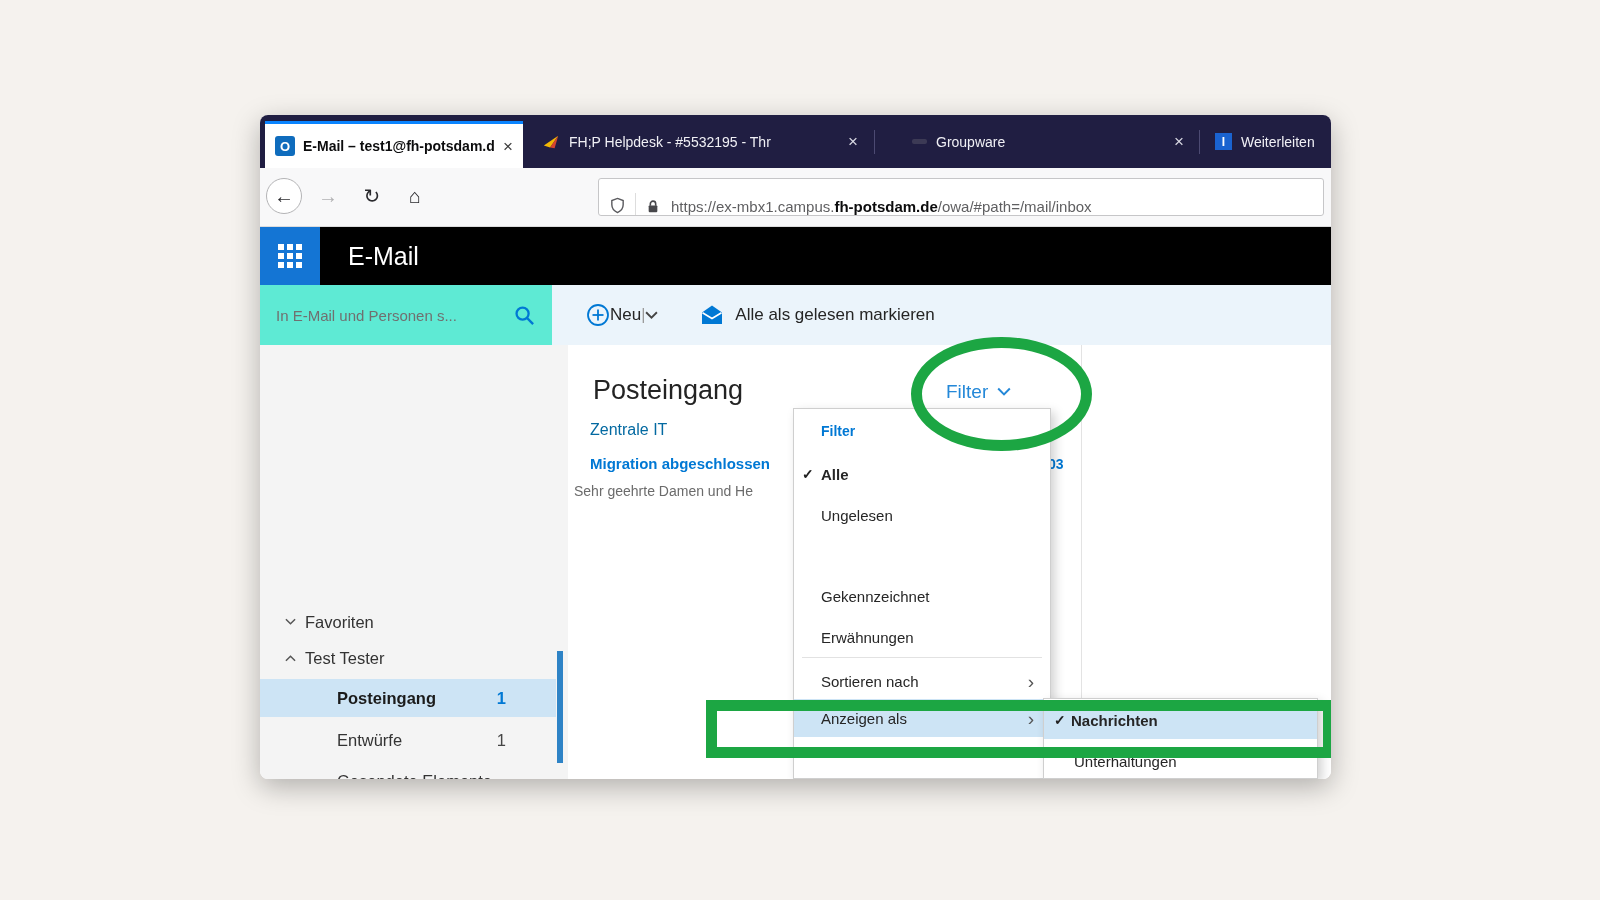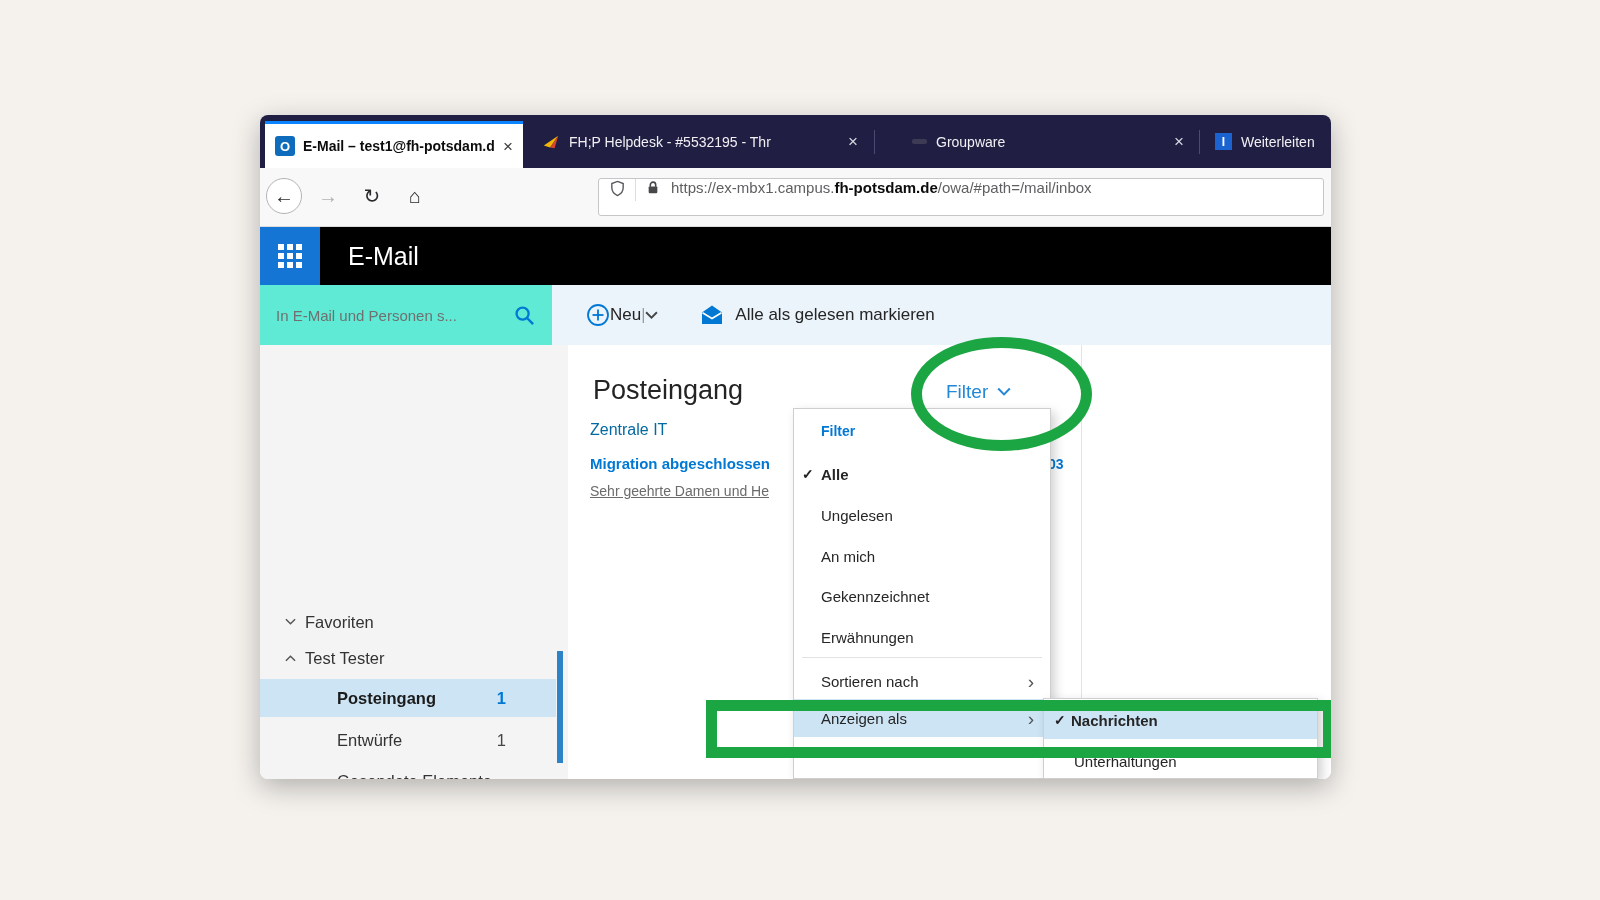--- a/index.html
+++ b/index.html
@@ -25,21 +25,21 @@
   .fav-sq { width:17px; height:17px; background:#1a63d0; color:#fff; font-weight:700; font-size:12px;
             display:flex; align-items:center; justify-content:center; flex:0 0 auto; }
   .fav-dash { width:15px; height:5px; background:#3c3a55; border-radius:2px; flex:0 0 auto; }
 
   .navbar { position:absolute; left:0; top:53px; width:1071px; height:59px; background:#f8f8f9; border-bottom:1px solid #dcdcdd; }
   .navbtn { position:absolute; top:10px; width:36px; height:36px; display:flex; align-items:center; justify-content:center;
             font-size:20px; color:#2a2a2e; }
   .navbtn.circ { border:1px solid #b4b4b6; border-radius:50%; background:#fff; }
   .navbtn.dis { color:#b1b1b3; }
   .urlbar { position:absolute; left:338px; top:10px; width:726px; height:38px; background:#fff;
-            border:1px solid #c6c6c8; border-radius:3px; display:flex; align-items:flex-start; padding:0 10px; }
+            border:1px solid #c6c6c8; border-radius:3px; display:flex; align-items:flex-end; padding:0 10px; }
   .url-div { width:1px; height:22px; background:#ddd; margin:0 9px; }
   .urltext { font-size:15px; color:#5f5f61; white-space:nowrap; overflow:hidden; }
   .urltext b { color:#0c0c0d; }
 
   
   .owahdr { position:absolute; left:0; top:112px; width:1071px; height:58px; background:#000; }
   .launcher { position:absolute; left:0; top:0; width:60px; height:58px; background:#1475d4;
               display:flex; align-items:center; justify-content:center; }
   .grid9 { display:grid; grid-template-columns:repeat(3,6px); grid-template-rows:repeat(3,6px); gap:3px; }
   .grid9 i { background:#fff; }
@@ -63,21 +63,21 @@
   .chev { color:#555; display:inline-flex; }
 
   .main { position:absolute; left:308px; top:230px; width:763px; height:434px; background:#fff; }
   .pane-div { position:absolute; left:513px; top:0; width:1px; height:434px; background:#e3e3e3; }
   .h1 { position:absolute; left:25px; top:30px; font-size:27px; color:#232323; font-weight:400; }
   .filterbtn { position:absolute; left:378px; top:36px; display:flex; align-items:center; gap:9px;
                color:#2488d8; font-size:19px; }
   .sender { position:absolute; left:22px; top:76px; font-size:16px; color:#0369a1; }
   .subject { position:absolute; left:22px; top:110px; font-size:15px; font-weight:700; color:#0078d4; }
   .etime { position:absolute; left:480px; top:111px; font-size:14px; font-weight:700; color:#0078d4; }
-  .preview { position:absolute; left:22px; top:138px; font-size:14px; color:#6b6b6b; white-space:nowrap;text-decoration:underline; }
+  .preview { position:absolute; left:6px; top:138px; font-size:14px; color:#6b6b6b; white-space:nowrap; }
 
   .menu { position:absolute; left:533px; top:293px; width:258px; height:371px; background:#fff;
           border:1px solid #cfcfcf; box-shadow:4px 4px 10px rgba(0,0,0,.18); z-index:5; }
   .mrow { position:absolute; left:0; width:100%; height:28px; display:flex; align-items:center; font-size:15px; color:#262626; }
   .mrow .chk { width:27px; text-align:left; padding-left:8px; font-size:14px; color:#222; }
   .mrow .sp { width:27px; }
   .mrow .arr { margin-left:auto; margin-right:16px; color:#555; font-size:19px; line-height:1; }
   .mhdr { position:absolute; left:27px; top:14px; color:#0078d4; font-weight:700; font-size:14px; }
   .msep { position:absolute; left:8px; right:8px; top:248px; height:1px; background:#e2e2e2; }
   .mrow.hl { background:#cde4f5; height:38px; }
@@ -250,24 +250,20 @@
     <div class="menu">
       <div class="mhdr">Filter</div>
       <div class="mrow bold" style="top:51px;">
         <span class="chk">✓</span>
         <span>Alle</span>
       </div>
       <div class="mrow" style="top:92px;">
         <span class="sp"></span>
           <span>Ungelesen</span>
       </div>
-      <div class="mrow" style="top:133px;">
-        <span class="sp"></span>
-          <span>An mich</span>
-      </div>
       <div class="mrow" style="top:214px;">
         <span class="sp"></span>
           <span>Erwähnungen</span>
       </div>
       <div class="mrow" style="top:173px;">
         <span class="sp"></span>
           <span>Gekennzeichnet</span>
       </div>
       <div class="msep"></div>
       <div class="mrow" style="top:258px;">

